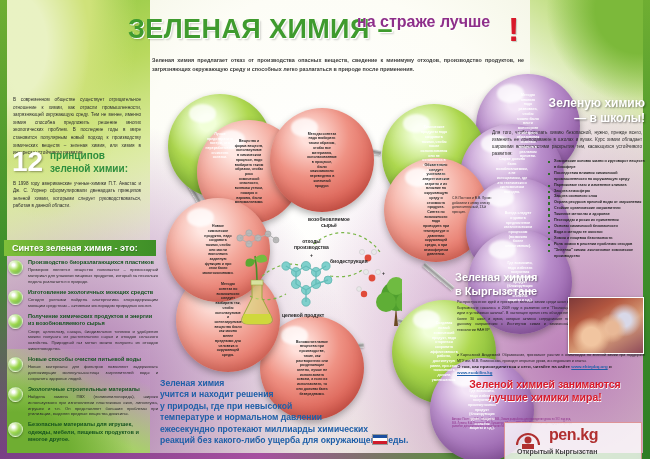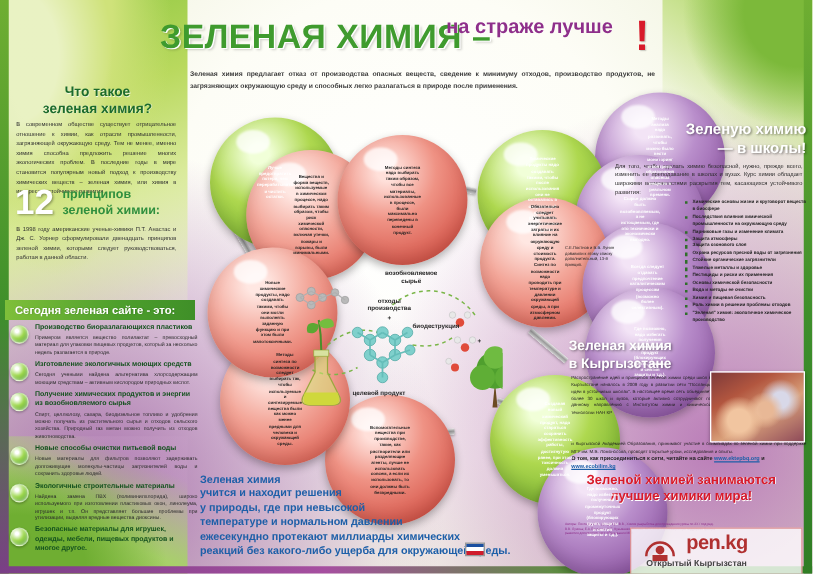--- a/index.html
+++ b/index.html
@@ -268,30 +268,28 @@
   <div class="corner-bl"></div>
   <div class="edge-left"></div>
   <div class="edge-right"></div>
   <div class="edge-bottom"></div>
 
   <div class="title-main">ЗЕЛЕНАЯ ХИМИЯ –</div>
   <div class="title-sub1">на страже лучше</div>
   <div class="title-bang">!</div>
   <div class="intro">Зеленая химия предлагает отказ от производства опасных веществ, сведение к минимуму отходов, производство продуктов, не загрязняющих окружающую среду и способных легко разлагаться в природе после применения.</div>
 
-  <div class="lc-head" style="white-space:pre-line">Что такое
-зеленая химия?</div>
   <div class="lc-body">В современном обществе существует отрицательное отношение к химии, как отрасли промышленности, загрязняющей окружающую среду. Тем не менее, именно химия способна предложить решение многих экологических проблем. В последние годы в мире становится популярным новый подход к производству химических веществ – зеленая химия, или химия в интересах устойчивого развития.</div>
   <div class="num12">12</div>
   <div class="p12-l1">принципов</div>
   <div class="p12-l2">зеленой химии:</div>
   <div class="lc-body2">В 1998 году американские ученые-химики П.Т. Анастас и Дж. С. Уорнер сформулировали двенадцать принципов зеленой химии, которыми следует руководствоваться, работая в данной области.</div>
 
   <div class="today-bar">
-    <span>Сегодня зеленая сайте - это:</span>
+    <span>Синтез зеленая химия - это:</span>
   </div>
 
   <div class="ben-list">
     <div class="ben">
       <span class="bullet"></span>
       <span class="bttl">Производство биоразлагающихся пластиков</span>
       <span class="btxt">Примером является вещество полилактат – превосходный материал для упаковки пищевых продуктов, который за несколько недель разлагается в природе.</span>
     </div>
     <div class="ben">
       <span class="bullet"></span>

